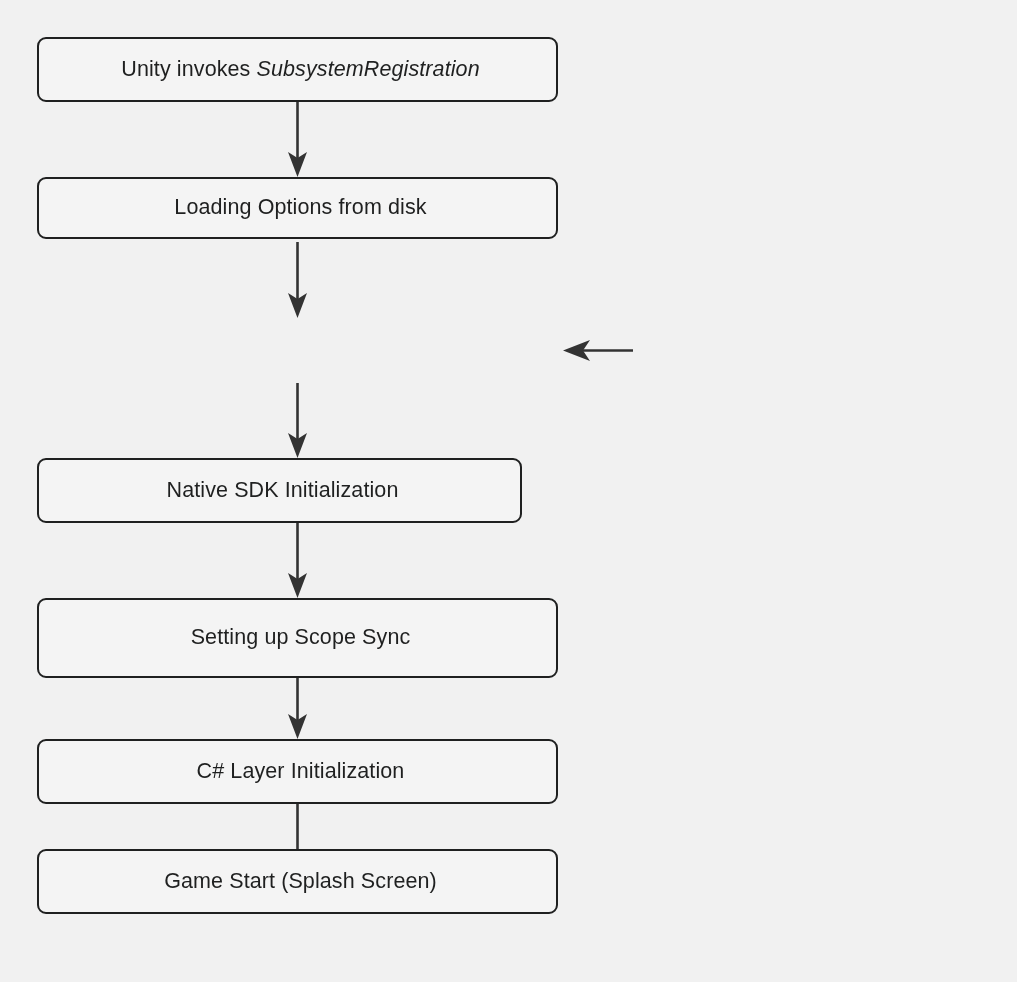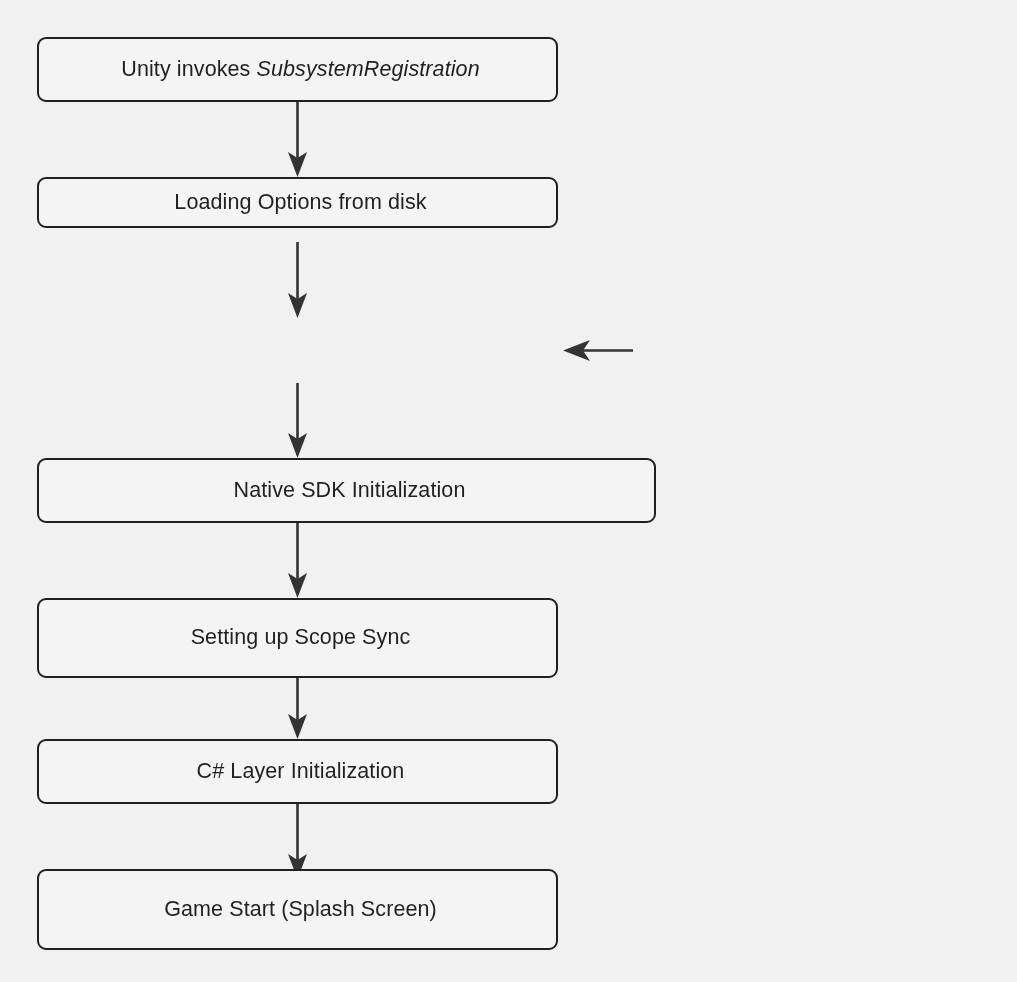--- a/index.html
+++ b/index.html
@@ -78,35 +78,35 @@
 
       <line x1="633" y1="350.5" x2="582" y2="350.5"></line>
       <path d="M563,350.5 L590,340 L583,350.5 L590,361 Z" stroke="none"></path>
     </g>
   </svg>
 
   <div class="node" style="left:37px; top:37px; width:521px; height:65px;">
     <span class="label"><span>Unity invokes </span><span class="em">SubsystemRegistration</span></span>
   </div>
 
-  <div class="node" style="left:37px; top:177px; width:521px; height:51px;">
+  <div class="node" style="left:37px; top:177px; width:521px; height:62px;">
     <span class="label">Loading Options from disk</span>
   </div>
 
 
-  <div class="node" style="left:37px; top:458px; width:619px; height:65px;">
+  <div class="node" style="left:37px; top:458px; width:485px; height:65px;">
     <span class="label">Native SDK Initialization</span>
   </div>
 
   <div class="node" style="left:37px; top:598px; width:521px; height:80px;">
     <span class="label">Setting up Scope Sync</span>
   </div>
 
   <div class="node" style="left:37px; top:739px; width:521px; height:65px;text-align:right;">
     <span class="label">C# Layer Initialization</span>
   </div>
 
-  <div class="node" style="left:37px; top:869px; width:521px; height:81px;">
+  <div class="node" style="left:37px; top:849px; width:521px; height:65px;">
     <span class="label">Game Start (Splash Screen)</span>
   </div>
 
 
 </div>
 
 </body></html>

